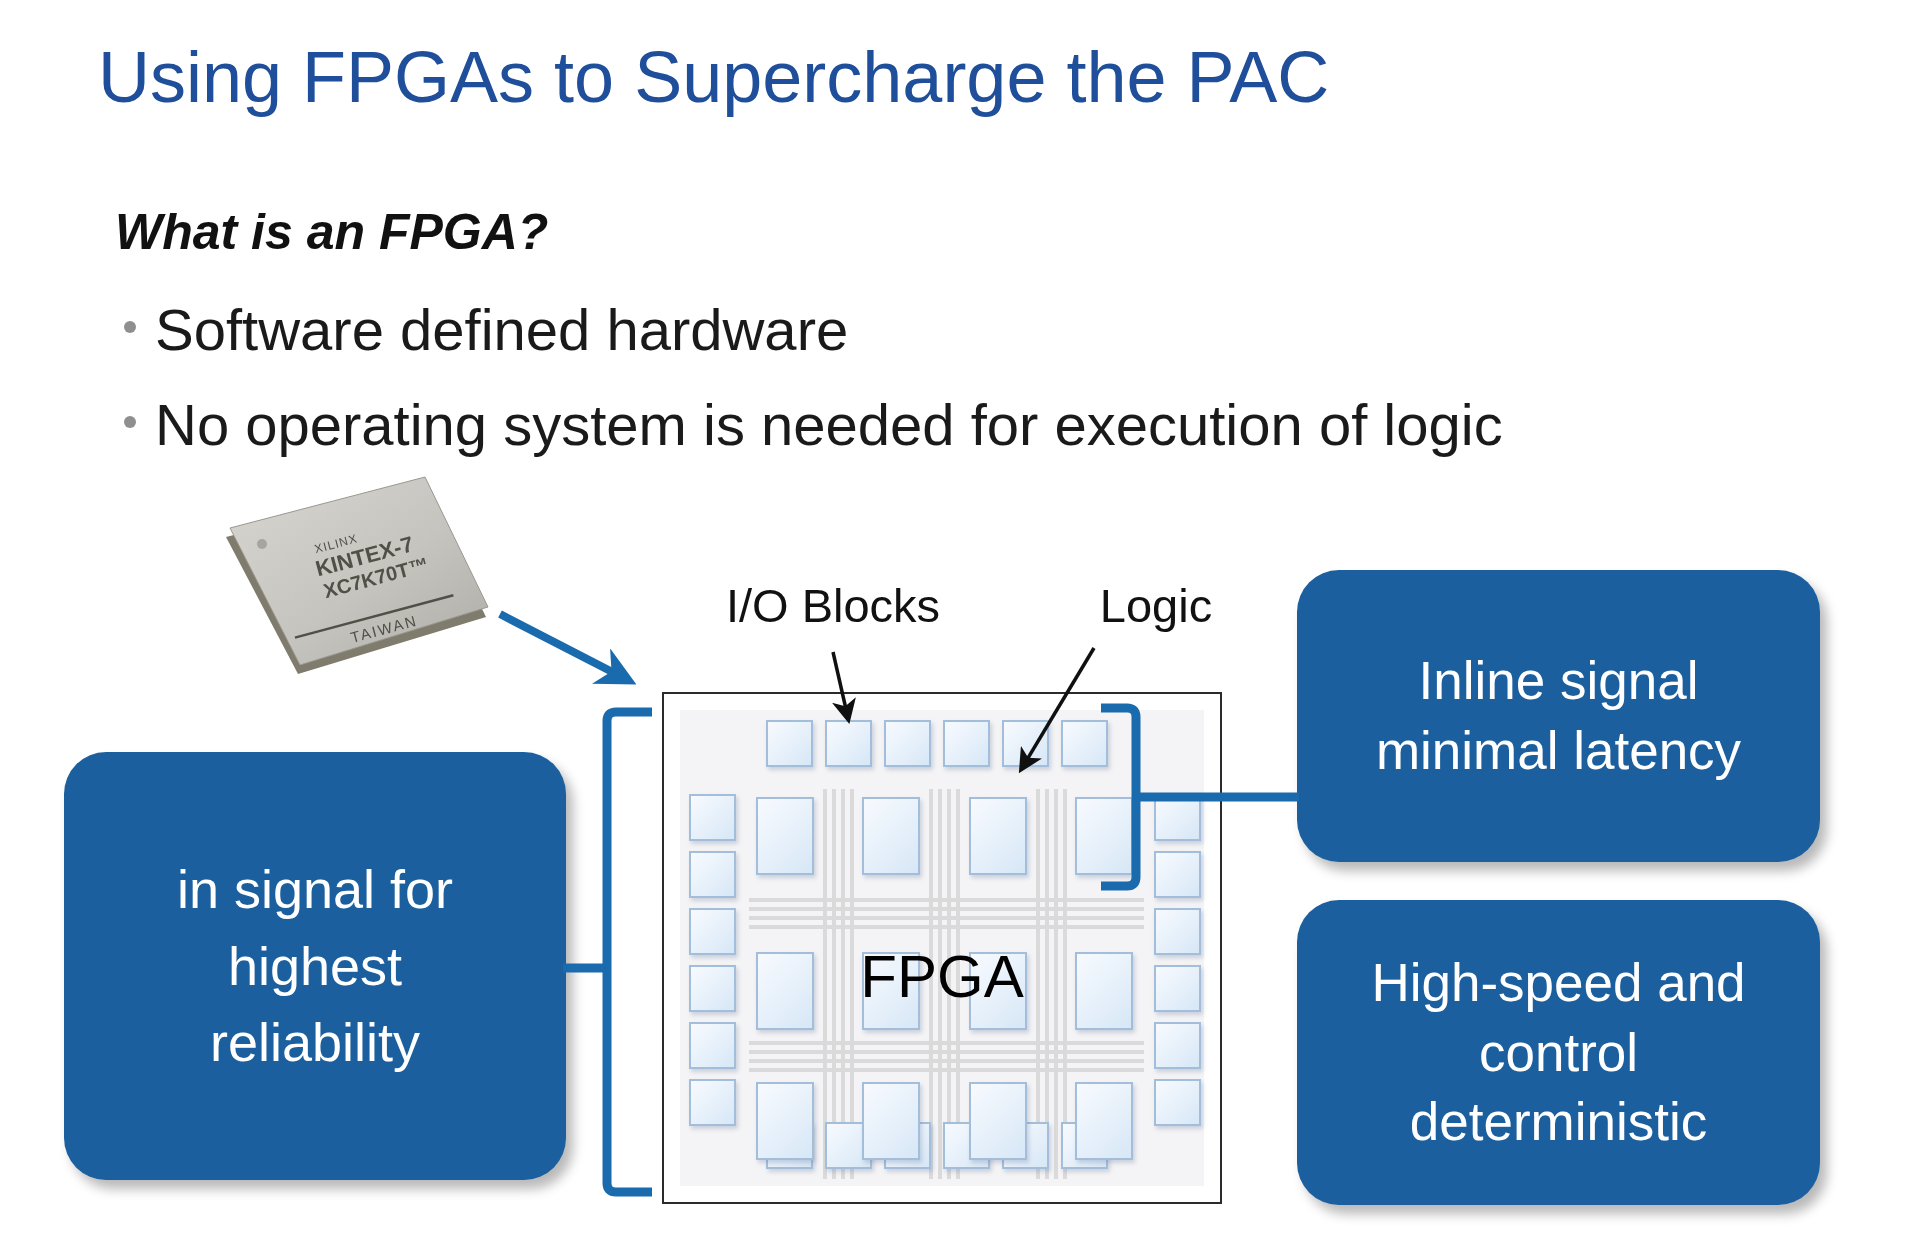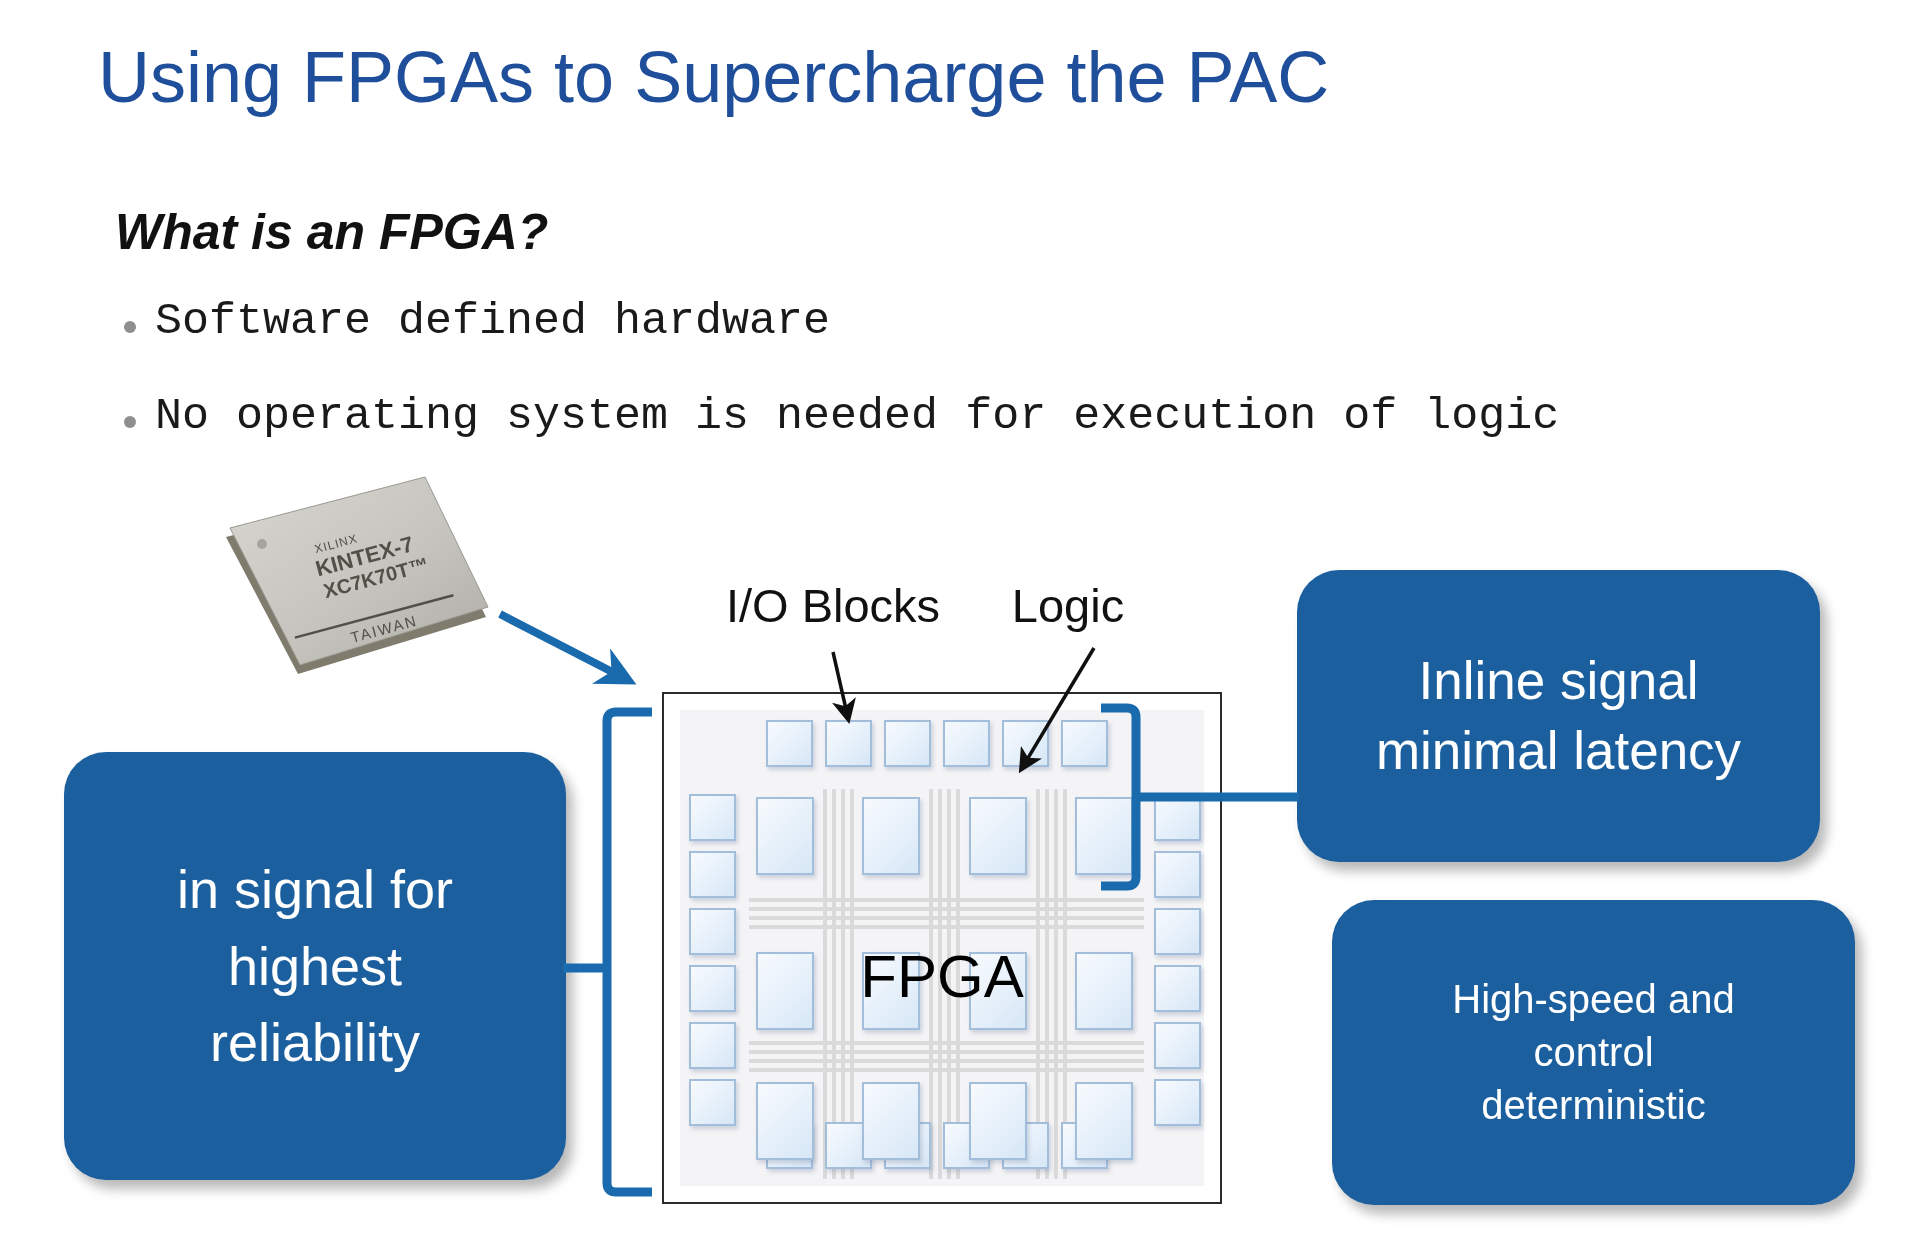--- a/index.html
+++ b/index.html
@@ -4,21 +4,21 @@
 <style>
   html,body{margin:0;padding:0;}
   body{
     width:1920px;height:1233px;position:relative;overflow:hidden;
     background:#ffffff;font-family:"Liberation Sans",sans-serif;
   }
   .abs{position:absolute;}
   
   .title{left:98px;top:36px;font-size:72px;color:#1F4E9B;white-space:nowrap;}
   .heading{left:115px;top:203px;font-size:50px;font-weight:bold;color:#111;white-space:nowrap;font-style:italic;}
-  .bullet-text{font-size:45px;color:#1a1a1a;white-space:nowrap;font-family:Liberation Mono, monospace;}
+  .bullet-text{font-size:58px;color:#1a1a1a;white-space:nowrap;}
   .bullet-dot{width:12px;height:12px;border-radius:50%;background:#8f8f8f;}
   
   .chip{left:212px;top:466px;width:300px;height:240px;}
   
   .fpga{left:662px;top:692px;width:560px;height:512px;background:#fff;border:2px solid #2b2b2b;box-sizing:border-box;}
   .fpga-panel{left:16px;top:16px;width:524px;height:476px;background:#f4f4f6;}
   .blk{position:absolute;border:2px solid #a3bedb;box-sizing:border-box;
        background:linear-gradient(135deg,#f7fafe 0%,#e9f2fb 45%,#d7e7f6 100%);
        box-shadow:2px 3px 4px rgba(100,120,150,.28);}
   .vstripes{position:absolute;width:31px;background:repeating-linear-gradient(to right,#dadada 0 4px,transparent 4px 9px);}
@@ -28,21 +28,21 @@
   
   .callout{
     background:#1B5F9E;border-radius:42px;color:#ffffff;
     display:flex;flex-direction:column;justify-content:center;align-items:center;
     box-shadow:7px 9px 12px rgba(0,0,0,.28);
     text-align:center;
   }
   .callout .line{display:block;}
   .callout-left{left:64px;top:752px;width:502px;height:428px;font-size:54px;line-height:1.42;}
   .callout-tr{left:1297px;top:570px;width:523px;height:292px;font-size:53px;line-height:1.32;}
-  .callout-br{left:1297px;top:900px;width:523px;height:305px;font-size:40px;line-height:1.32;margin-left:35px;}
+  .callout-br{left:1297px;top:900px;width:523px;height:305px;font-size:53px;line-height:1.32;}
   .overlay{left:0;top:0;pointer-events:none;}
 </style>
 </head>
 <body>
 
 <div class="abs title">Using FPGAs to Supercharge the PAC</div>
 <div class="abs heading">What is an FPGA?</div>
 
 <div class="abs bullet-dot" style="left:124px;top:321px;"></div>
 <div class="abs bullet-text" style="left:155px;top:296px;">Software defined hardware</div>
@@ -65,21 +65,21 @@
       <text x="110" y="76" font-size="12" letter-spacing="1">XILINX</text>
       <text x="106" y="99" font-size="22" font-weight="bold">KINTEX-7</text>
       <text x="108" y="122" font-size="20" font-weight="bold">XC7K70T™</text>
       <line x1="68" y1="152" x2="232" y2="152" stroke="#514f46" stroke-width="2.5"></line>
       <text x="122" y="172" font-size="15" letter-spacing="2">TAIWAN</text>
     </g>
   </svg>
 </div>
 
 <div class="abs diag-label" style="left:833px;top:578px;">I/O Blocks</div>
-<div class="abs diag-label" style="left:1068px;top:578px;">Logic</div>
+<div class="abs diag-label" style="left:1156px;top:578px;">Logic</div>
 
 <div class="abs fpga" id="fpga">
   <div class="abs fpga-panel"></div>
   <div class="vstripes" style="left:159px;top:95px;height:390px;"></div>
   <div class="vstripes" style="left:265px;top:95px;height:390px;"></div>
   <div class="vstripes" style="left:372px;top:95px;height:390px;"></div>
   <div class="hstripes" style="top:204px;left:85px;width:395px;"></div>
   <div class="hstripes" style="top:347px;left:85px;width:395px;"></div>
   <div id="fpga-blocks">
       <div class="blk" style="left: 102px; top: 26px; width: 47px; height: 47px;"></div>

